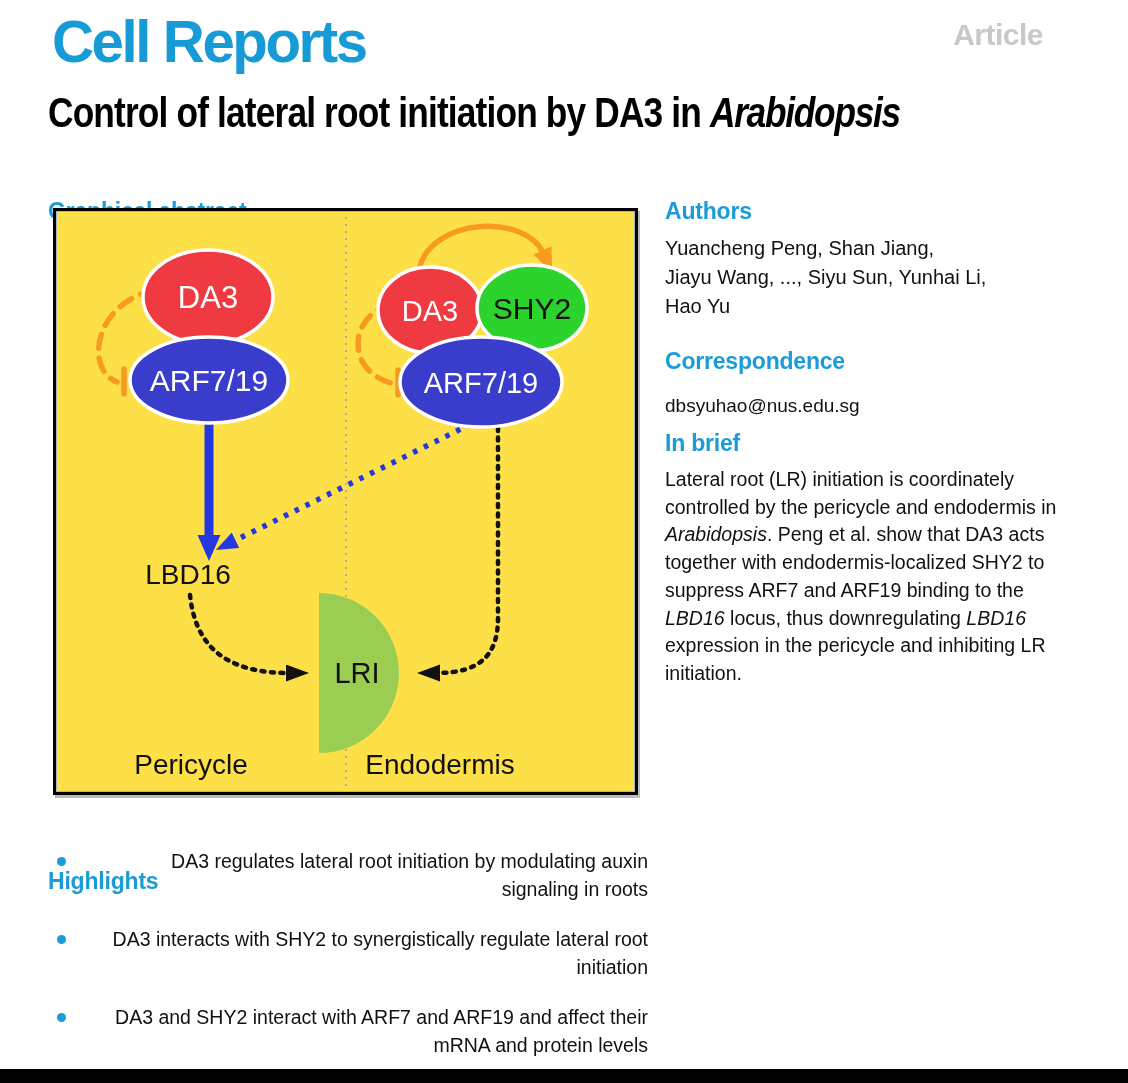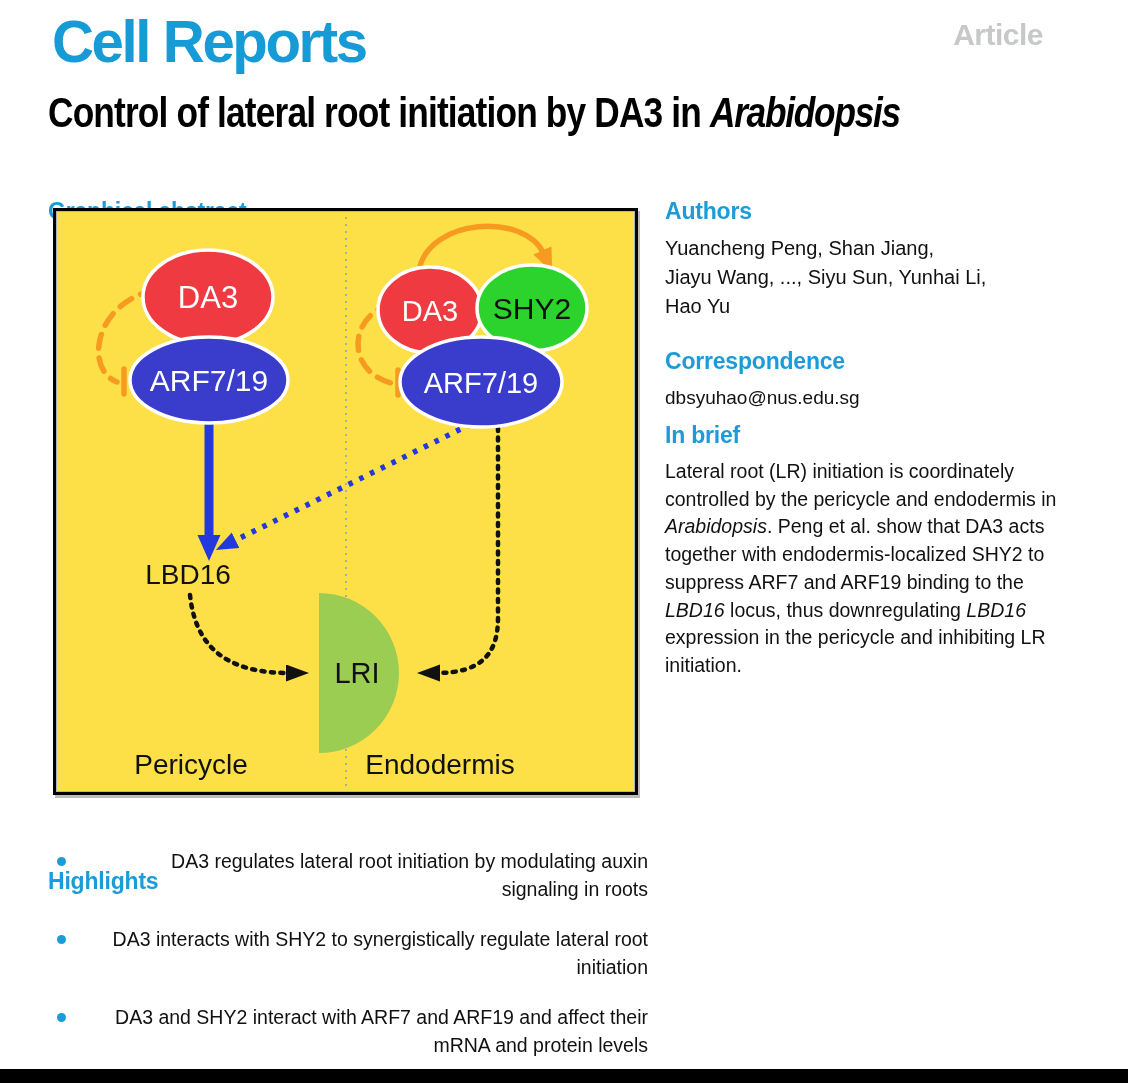--- a/index.html
+++ b/index.html
@@ -28,21 +28,21 @@
   .ga-box{
     position:absolute;left:53px;top:208px;width:585px;height:587px;
     box-sizing:border-box;border:3px solid #000;background:#fde047;
     box-shadow:2px 3px 0 #bcbcbc;
   }
   .ga-inner{position:absolute;inset:0;border:1px solid #a9b6bd;}
   .ga-box svg{position:absolute;left:1px;top:1px;}
   .right-col{position:absolute;left:665px;top:166px;width:424px;}
   .authors-lines{margin-top:9px;font-size:20px;line-height:29px;color:#111;}
   .corr-head{margin-top:27px;}
-  .email{margin-top:12px;font-size:19px;color:#111;}
+  .email{margin-top:20px;font-size:19px;color:#111;}
   .brief-head{margin-top:13px;}
   .brief-text{margin-top:9px;font-size:19.5px;line-height:27.7px;color:#111;width:420px;}
   .hl-head{position:absolute;left:48px;top:836px;}
   .hl-list{position:absolute;left:48px;top:848px;width:600px;}
   .hl-item{position:relative;padding-left:42px;margin-bottom:23px;
     font-size:19.5px;line-height:27.5px;color:#111;text-align:right;}
   .hl-bullet{
     position:absolute;left:9px;top:9px;width:9px;height:9px;border-radius:50%;
     background:#1b9cd8;
   }

